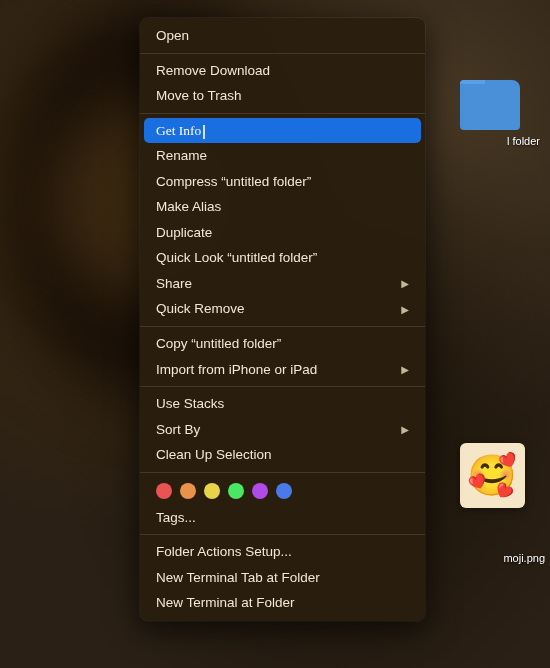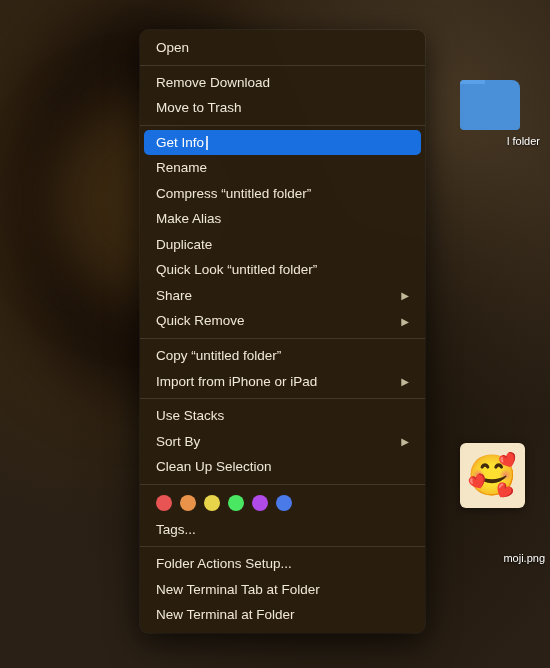--- a/index.html
+++ b/index.html
@@ -101,21 +101,21 @@
       right: 5px;
       color: white;
       font-size: 11px;
       text-shadow: 0 1px 2px rgba(0,0,0,0.8);
       text-align: right;
     }
 
     
     .context-menu {
       position: absolute;
-      top: 30px;
+      top: 18px;
       left: 140px;
       width: 285px;
       background: rgba(42, 30, 15, 0.96);
       border-radius: 8px;
       box-shadow: 0 8px 32px rgba(0,0,0,0.7), 0 0 0 0.5px rgba(255,255,255,0.15);
       padding: 5px 0;
       backdrop-filter: blur(20px);
       -webkit-backdrop-filter: blur(20px);
     }
 
@@ -129,20 +129,21 @@
       cursor: default;
       min-height: 22px;
       line-height: 1.3;
     }
 
     .menu-item.highlighted {
       background: #1a6fe0;
       border-radius: 5px;
       margin: 0 4px;
       padding: 4px 12px;
+      font-family: Liberation Serif, serif;
     }
 
     .menu-item.highlighted .item-text {
       color: #fff;
     }
 
     .menu-separator {
       height: 1px;
       background: rgba(255,255,255,0.12);
       margin: 4px 0;

